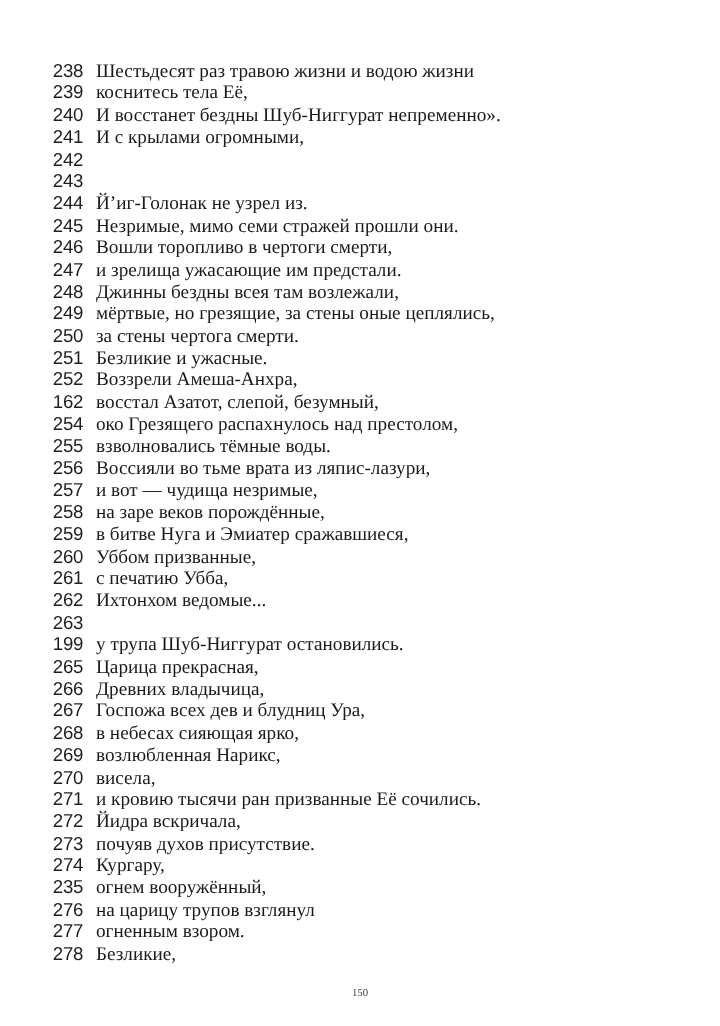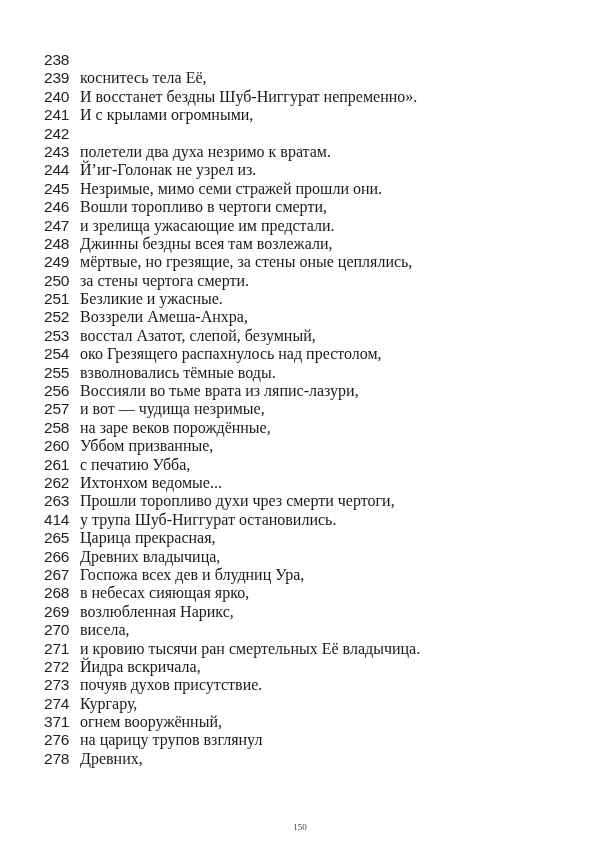--- a/index.html
+++ b/index.html
@@ -11,39 +11,39 @@
   .txt { font-family: "Liberation Serif", "DejaVu Serif", serif; font-size: 16px; color: #1a1a1a; }
   .folio { position: absolute; left: 0; width: 600px; top: 822px; text-align: center; font-family: "Liberation Serif", "DejaVu Serif", serif; font-size: 9px; color: #444444; }
 </style>
 </head>
 <body>
 
 <div class="page">
   <ul class="lines" id="lines">
       <li class="line">
         <span class="num">238</span>
+        <span class="txt">Шестьдесят раз травою жизни и водою жизни</span>
       </li>
       <li class="line">
         <span class="num">239</span>
         <span class="txt">коснитесь тела Её,</span>
       </li>
       <li class="line">
         <span class="num">240</span>
         <span class="txt">И восстанет бездны Шуб-Ниггурат непременно».</span>
       </li>
       <li class="line">
         <span class="num">241</span>
         <span class="txt">И с крылами огромными,</span>
       </li>
       <li class="line">
         <span class="num">242</span>
       </li>
       <li class="line">
         <span class="num">243</span>
-        <span class="txt">полетели два духа незримо к вратам.</span>
       </li>
       <li class="line">
         <span class="num">244</span>
         <span class="txt">Й’иг-Голонак не узрел из.</span>
       </li>
       <li class="line">
         <span class="num">245</span>
         <span class="txt">Незримые, мимо семи стражей прошли они.</span>
       </li>
       <li class="line">
@@ -68,21 +68,21 @@
       </li>
       <li class="line">
         <span class="num">251</span>
         <span class="txt">Безликие и ужасные.</span>
       </li>
       <li class="line">
         <span class="num">252</span>
         <span class="txt">Воззрели Амеша-Анхра,</span>
       </li>
       <li class="line">
-        <span class="num">253</span>
+        <span class="num">162</span>
         <span class="txt">восстал Азатот, слепой, безумный,</span>
       </li>
       <li class="line">
         <span class="num">254</span>
         <span class="txt">око Грезящего распахнулось над престолом,</span>
       </li>
       <li class="line">
         <span class="num">255</span>
         <span class="txt">взволновались тёмные воды.</span>
       </li>
@@ -92,37 +92,40 @@
       </li>
       <li class="line">
         <span class="num">257</span>
         <span class="txt">и вот — чудища незримые,</span>
       </li>
       <li class="line">
         <span class="num">258</span>
         <span class="txt">на заре веков порождённые,</span>
       </li>
       <li class="line">
+        <span class="num">259</span>
+        <span class="txt">в битве Нуга и Эмиатер сражавшиеся,</span>
+      </li>
+      <li class="line">
         <span class="num">260</span>
         <span class="txt">Уббом призванные,</span>
       </li>
       <li class="line">
         <span class="num">261</span>
         <span class="txt">с печатию Убба,</span>
       </li>
       <li class="line">
         <span class="num">262</span>
         <span class="txt">Ихтонхом ведомые...</span>
       </li>
       <li class="line">
         <span class="num">263</span>
-        <span class="txt">Прошли торопливо духи чрез смерти чертоги,</span>
       </li>
       <li class="line">
-        <span class="num">414</span>
+        <span class="num">199</span>
         <span class="txt">у трупа Шуб-Ниггурат остановились.</span>
       </li>
       <li class="line">
         <span class="num">265</span>
         <span class="txt">Царица прекрасная,</span>
       </li>
       <li class="line">
         <span class="num">266</span>
         <span class="txt">Древних владычица,</span>
       </li>
@@ -137,41 +140,45 @@
       <li class="line">
         <span class="num">269</span>
         <span class="txt">возлюбленная Нарикс,</span>
       </li>
       <li class="line">
         <span class="num">270</span>
         <span class="txt">висела,</span>
       </li>
       <li class="line">
         <span class="num">271</span>
-        <span class="txt">и кровию тысячи ран смертельных Её владычица.</span>
+        <span class="txt">и кровию тысячи ран призванные Её сочились.</span>
       </li>
       <li class="line">
         <span class="num">272</span>
         <span class="txt">Йидра вскричала,</span>
       </li>
       <li class="line">
         <span class="num">273</span>
         <span class="txt">почуяв духов присутствие.</span>
       </li>
       <li class="line">
         <span class="num">274</span>
         <span class="txt">Кургару,</span>
       </li>
       <li class="line">
-        <span class="num">371</span>
+        <span class="num">235</span>
         <span class="txt">огнем вооружённый,</span>
       </li>
       <li class="line">
         <span class="num">276</span>
         <span class="txt">на царицу трупов взглянул</span>
       </li>
       <li class="line">
+        <span class="num">277</span>
+        <span class="txt">огненным взором.</span>
+      </li>
+      <li class="line">
         <span class="num">278</span>
-        <span class="txt">Древних,</span>
+        <span class="txt">Безликие,</span>
       </li>
     </ul>
   <div class="folio">150</div>
 </div>
 
 </body></html>

